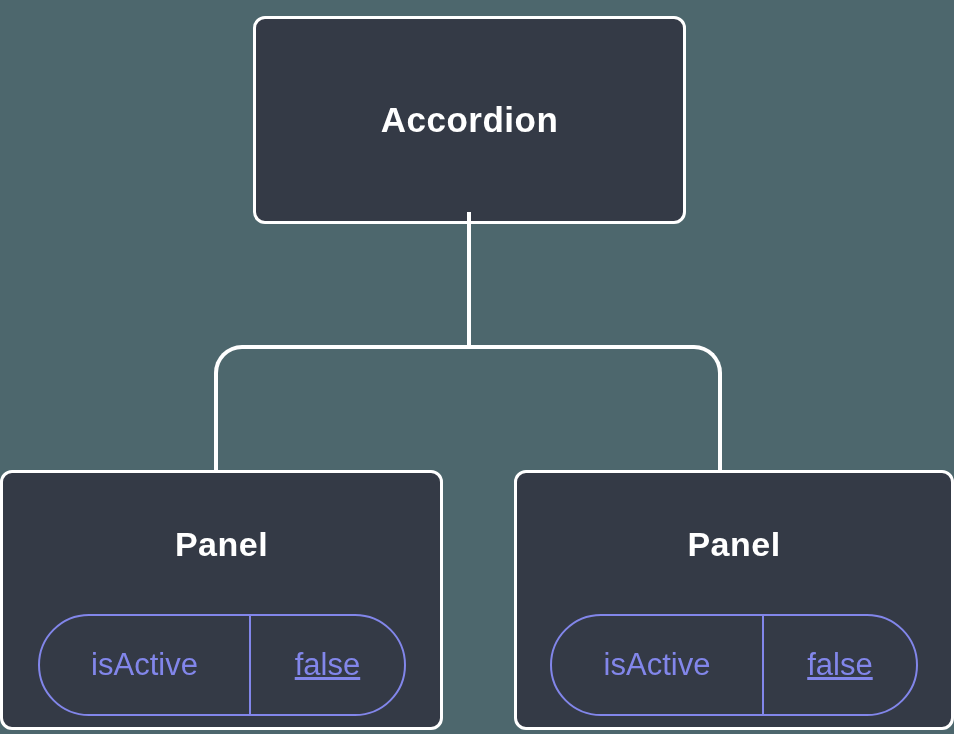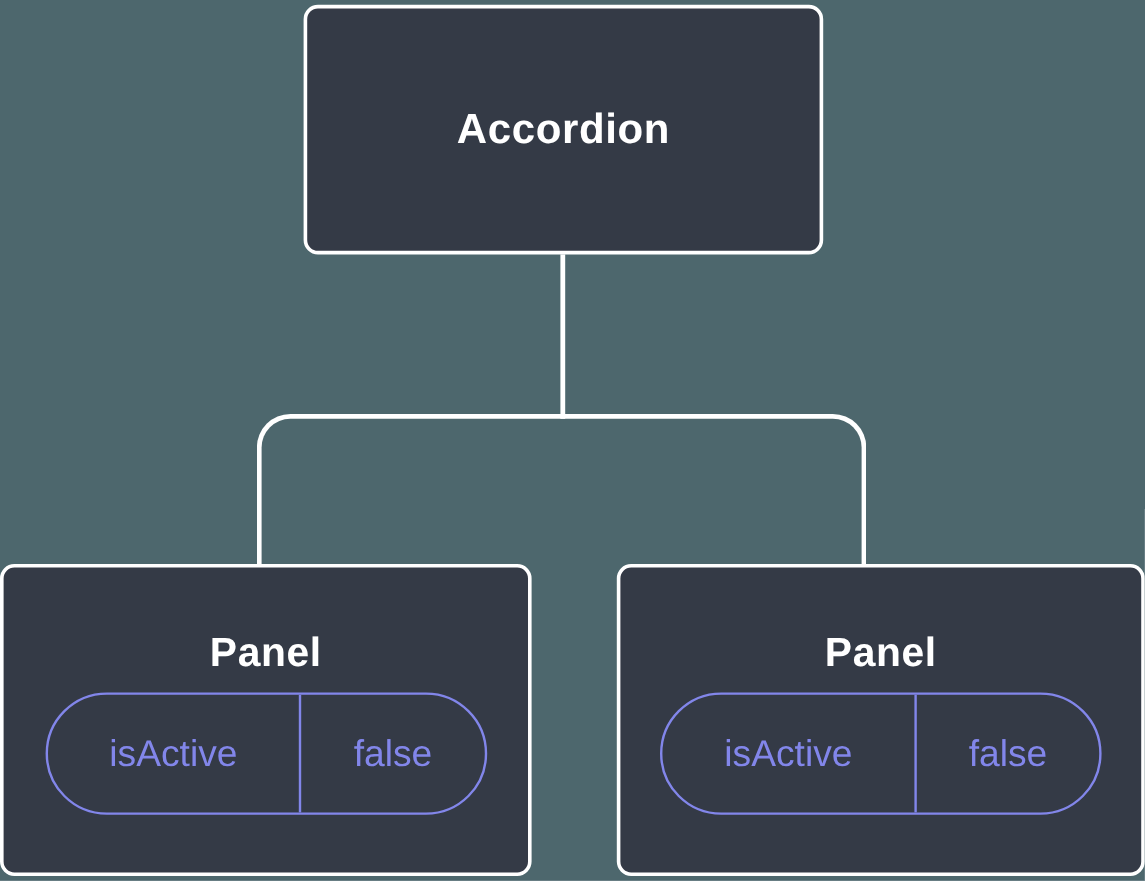--- a/index.html
+++ b/index.html
@@ -16,21 +16,21 @@
   }
   .node {
     position: absolute;
     box-sizing: border-box;
     background: #343a46;
     border: 3px solid #ffffff;
     border-radius: 12px;
   }
   .node-root {
     left: 253px;
-    top: 4px;
+    top: 16px;
     width: 433px;
     height: 208px;
     display: flex;
     align-items: center;
     justify-content: center;
   }
   .node-title {
     color: #ffffff;
     font-size: 35px;
     font-weight: 600;
@@ -57,20 +57,21 @@
     border-radius: 28px 28px 0 0;
   }
   .node-panel {
     top: 470px;
     width: 443px;
     height: 260px;
     display: flex;
     flex-direction: column;
     align-items: center;
     padding-top: 46px;
+    gap: 37px;
   }
   .node-panel.left { left: 0px; }
   .node-panel.right { left: 514px; width: 440px; }
   .panel-title {
     color: #ffffff;
     font-size: 34px;
     font-weight: 600;
     line-height: 50px;
     letter-spacing: 0.5px;
   }
@@ -88,20 +89,21 @@
   }
   .pill-cell {
     display: flex;
     align-items: center;
     justify-content: center;
   }
   .pill-key { width: 58%; }
   .pill-value {
     width: 42%;
     border-left: 2.5px solid #8286ea;
+    text-decoration: underline;
   }
 </style>
 </head>
 <body>
 
 <div class="canvas">
 
   <div class="node node-root">
     <span class="node-title">Accordion</span>
   </div>

